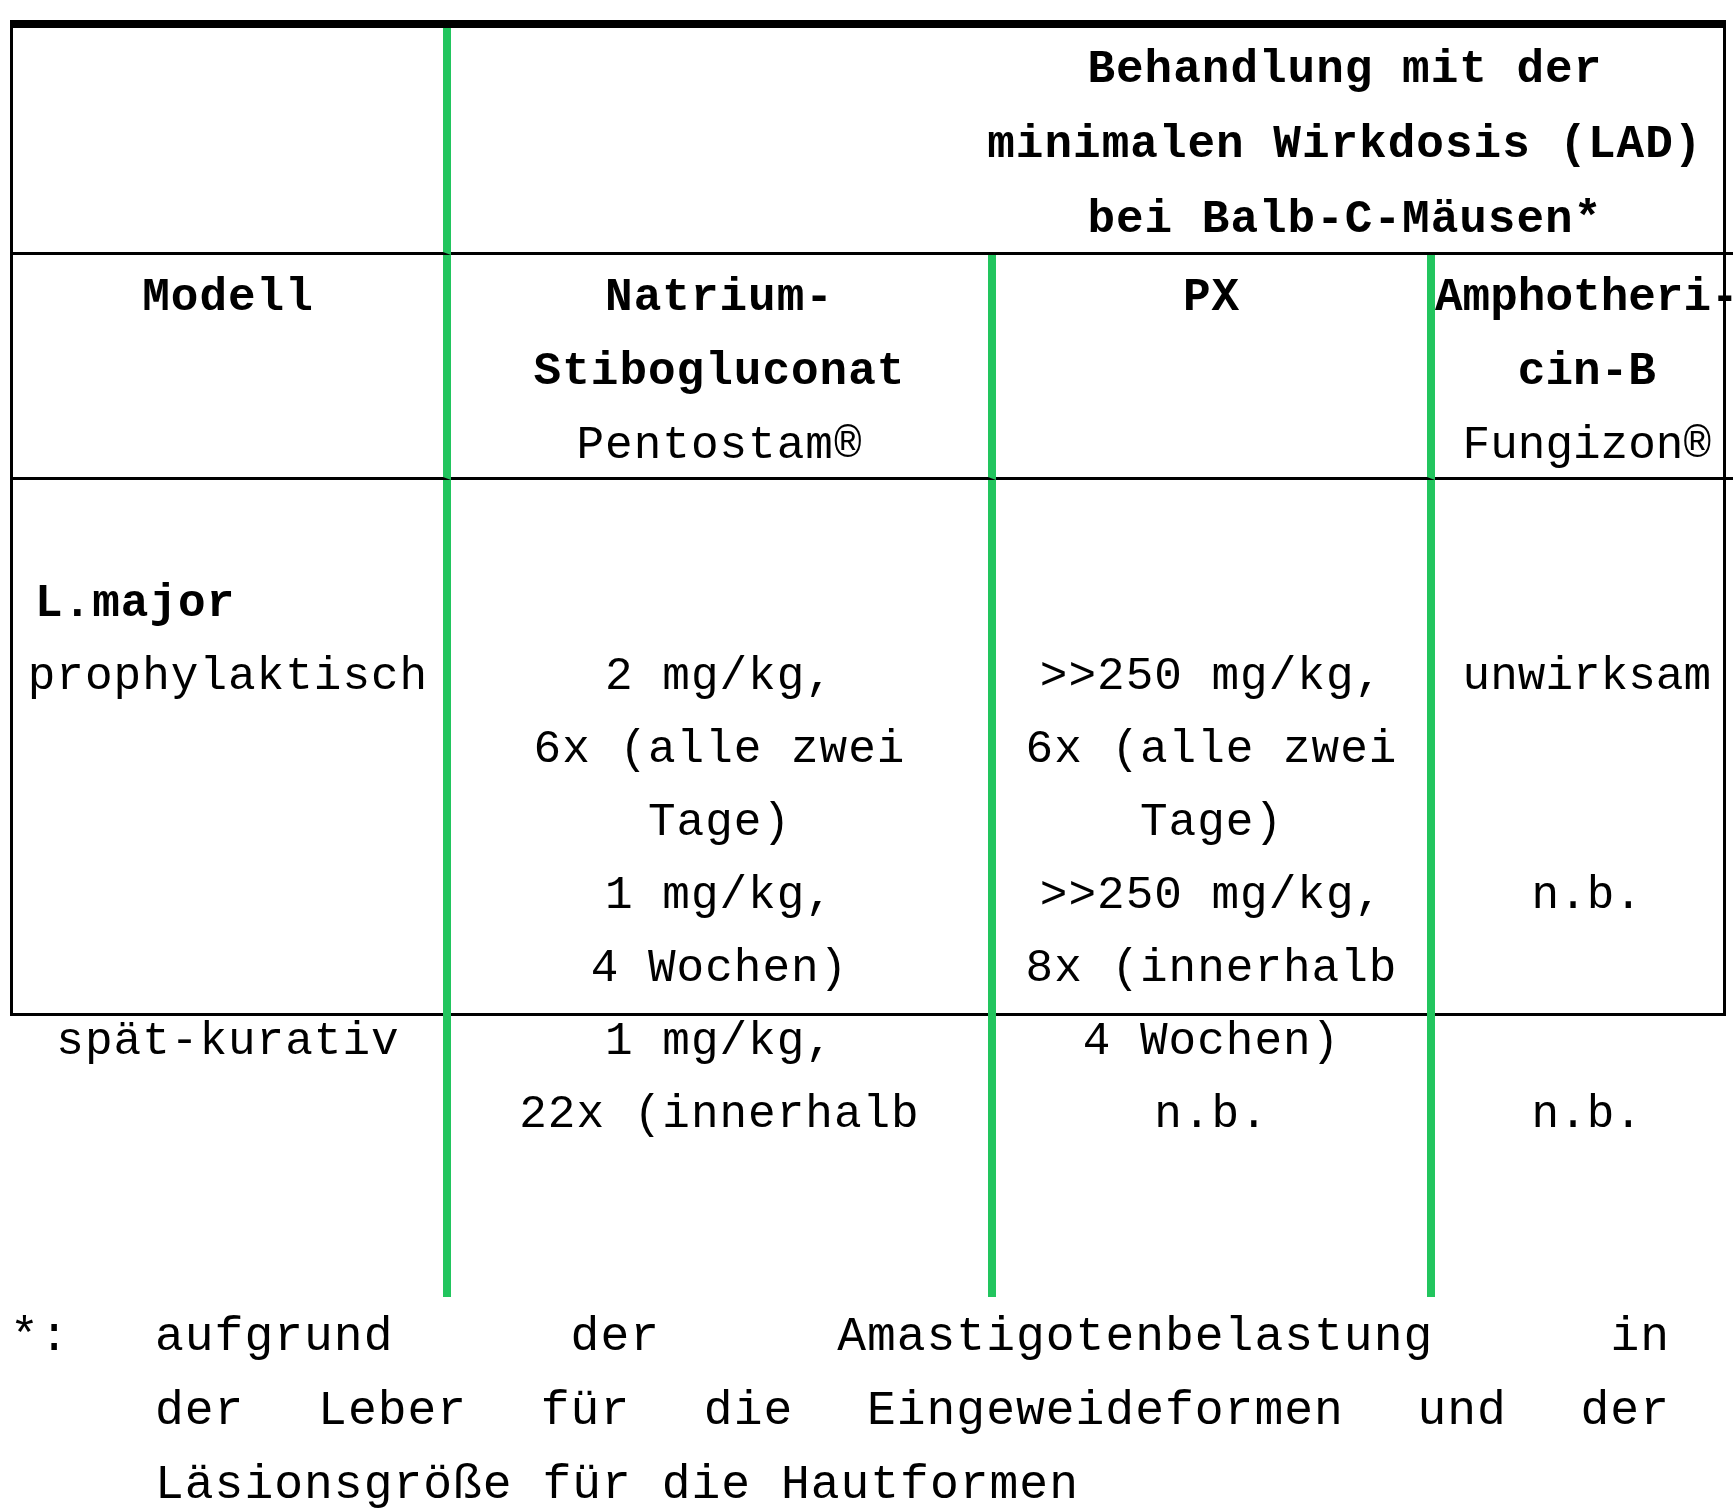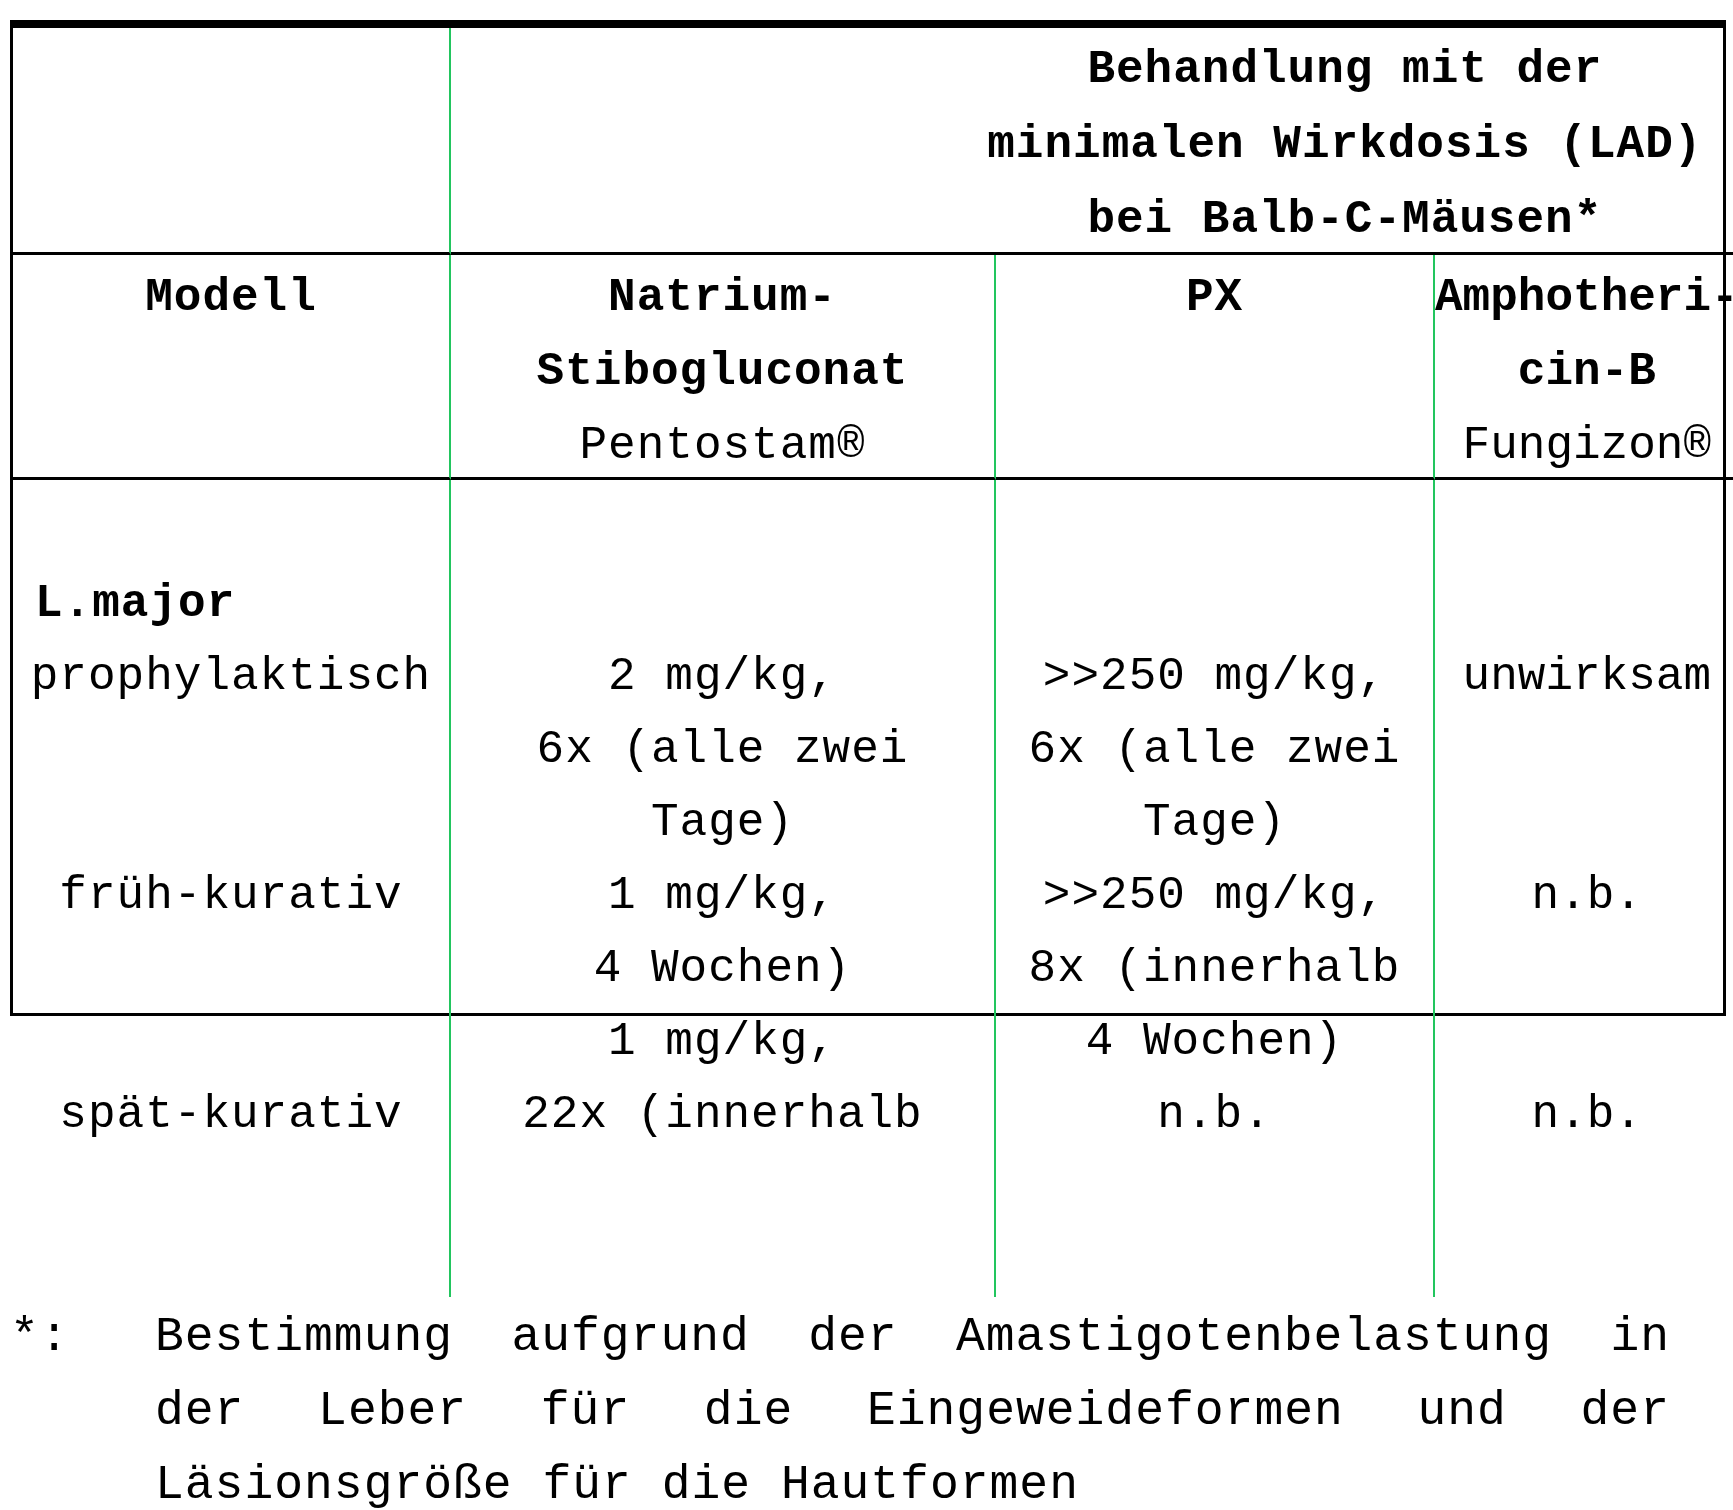--- a/index.html
+++ b/index.html
@@ -32,21 +32,21 @@
     height: 996px;
     box-sizing: border-box;
     border: 3px solid #000;
     border-top-width: 8px;
     display: grid;
     grid-template-columns: 438px 545px 439px 1fr;
     grid-template-rows: 227px 225px 1fr;
   }
   .cell {
     box-sizing: border-box;
-    border-right: 2px solid #22c55e;
+    border-right: 8px solid #22c55e;
     border-bottom: 3px solid #000;
     overflow: visible;
   }
   .cell.no-r { border-right: none; }
   .cell.no-b { border-bottom: none; }
 
   .tline {
     height: var(--lh, 73px);
     display: flex;
     align-items: center;
@@ -140,21 +140,20 @@
         <div class="tline">cin-B</div>
         <div class="tline">Fungizon®</div>
       </div>
 
     <div class="cell bodycell model-col no-b">
         <div class="tline">&nbsp;</div>
         <div class="tline">L.major</div>
         <div class="tline">prophylaktisch</div>
         <div class="tline">&nbsp;</div>
         <div class="tline">&nbsp;</div>
-        <div class="tline">früh-kurativ</div>
         <div class="tline">&nbsp;</div>
         <div class="tline">&nbsp;</div>
         <div class="tline">spät-kurativ</div>
         <div class="tline">&nbsp;</div>
         <div class="tline">&nbsp;</div>
       </div>
     <div class="cell bodycell px-col no-b">
         <div class="tline">&nbsp;</div>
         <div class="tline">&nbsp;</div>
         <div class="tline">2 mg/kg,</div>
@@ -189,19 +188,19 @@
         <div class="tline">&nbsp;</div>
         <div class="tline">n.b.</div>
         <div class="tline">&nbsp;</div>
         <div class="tline">&nbsp;</div>
       </div>
   </div>
 
   <div class="footnote">
     <span class="fn-star">*:</span>
     <div class="fn-body">
-      <div class="fn-line just"><span>Bestimmung</span><span>aufgrund</span><span>der</span><span>Amastigotenbelastung</span><span>in</span></div>
+      <div class="fn-line just"><span>aufgrund</span><span>der</span><span>Amastigotenbelastung</span><span>in</span></div>
       <div class="fn-line just"><span>der</span><span>Leber</span><span>für</span><span>die</span><span>Eingeweideformen</span><span>und</span><span>der</span></div>
       <div class="fn-line">Läsionsgröße für die Hautformen</div>
     </div>
   </div>
 
 </div>
 
 </body></html>

